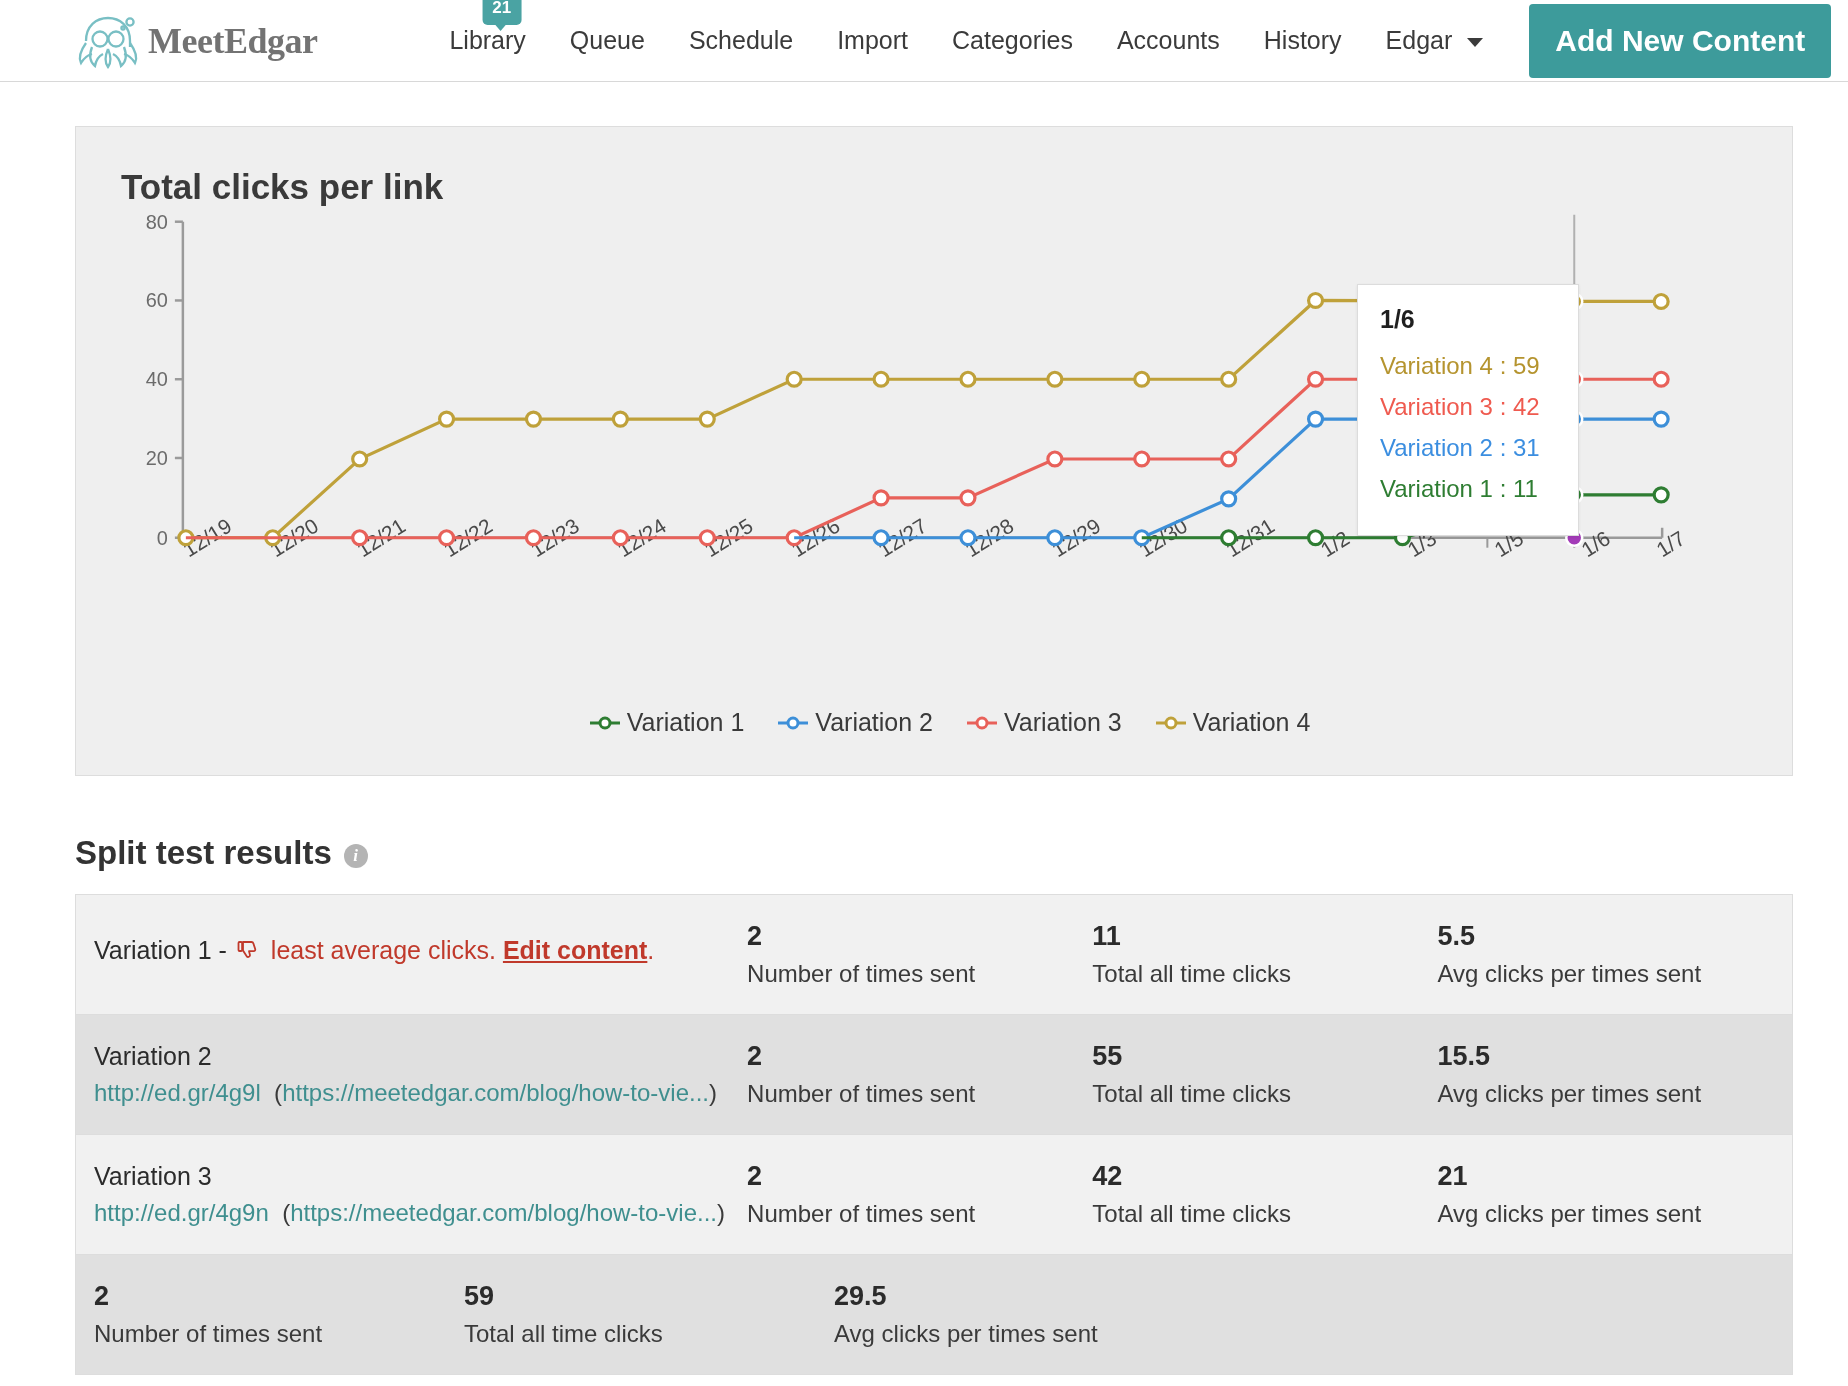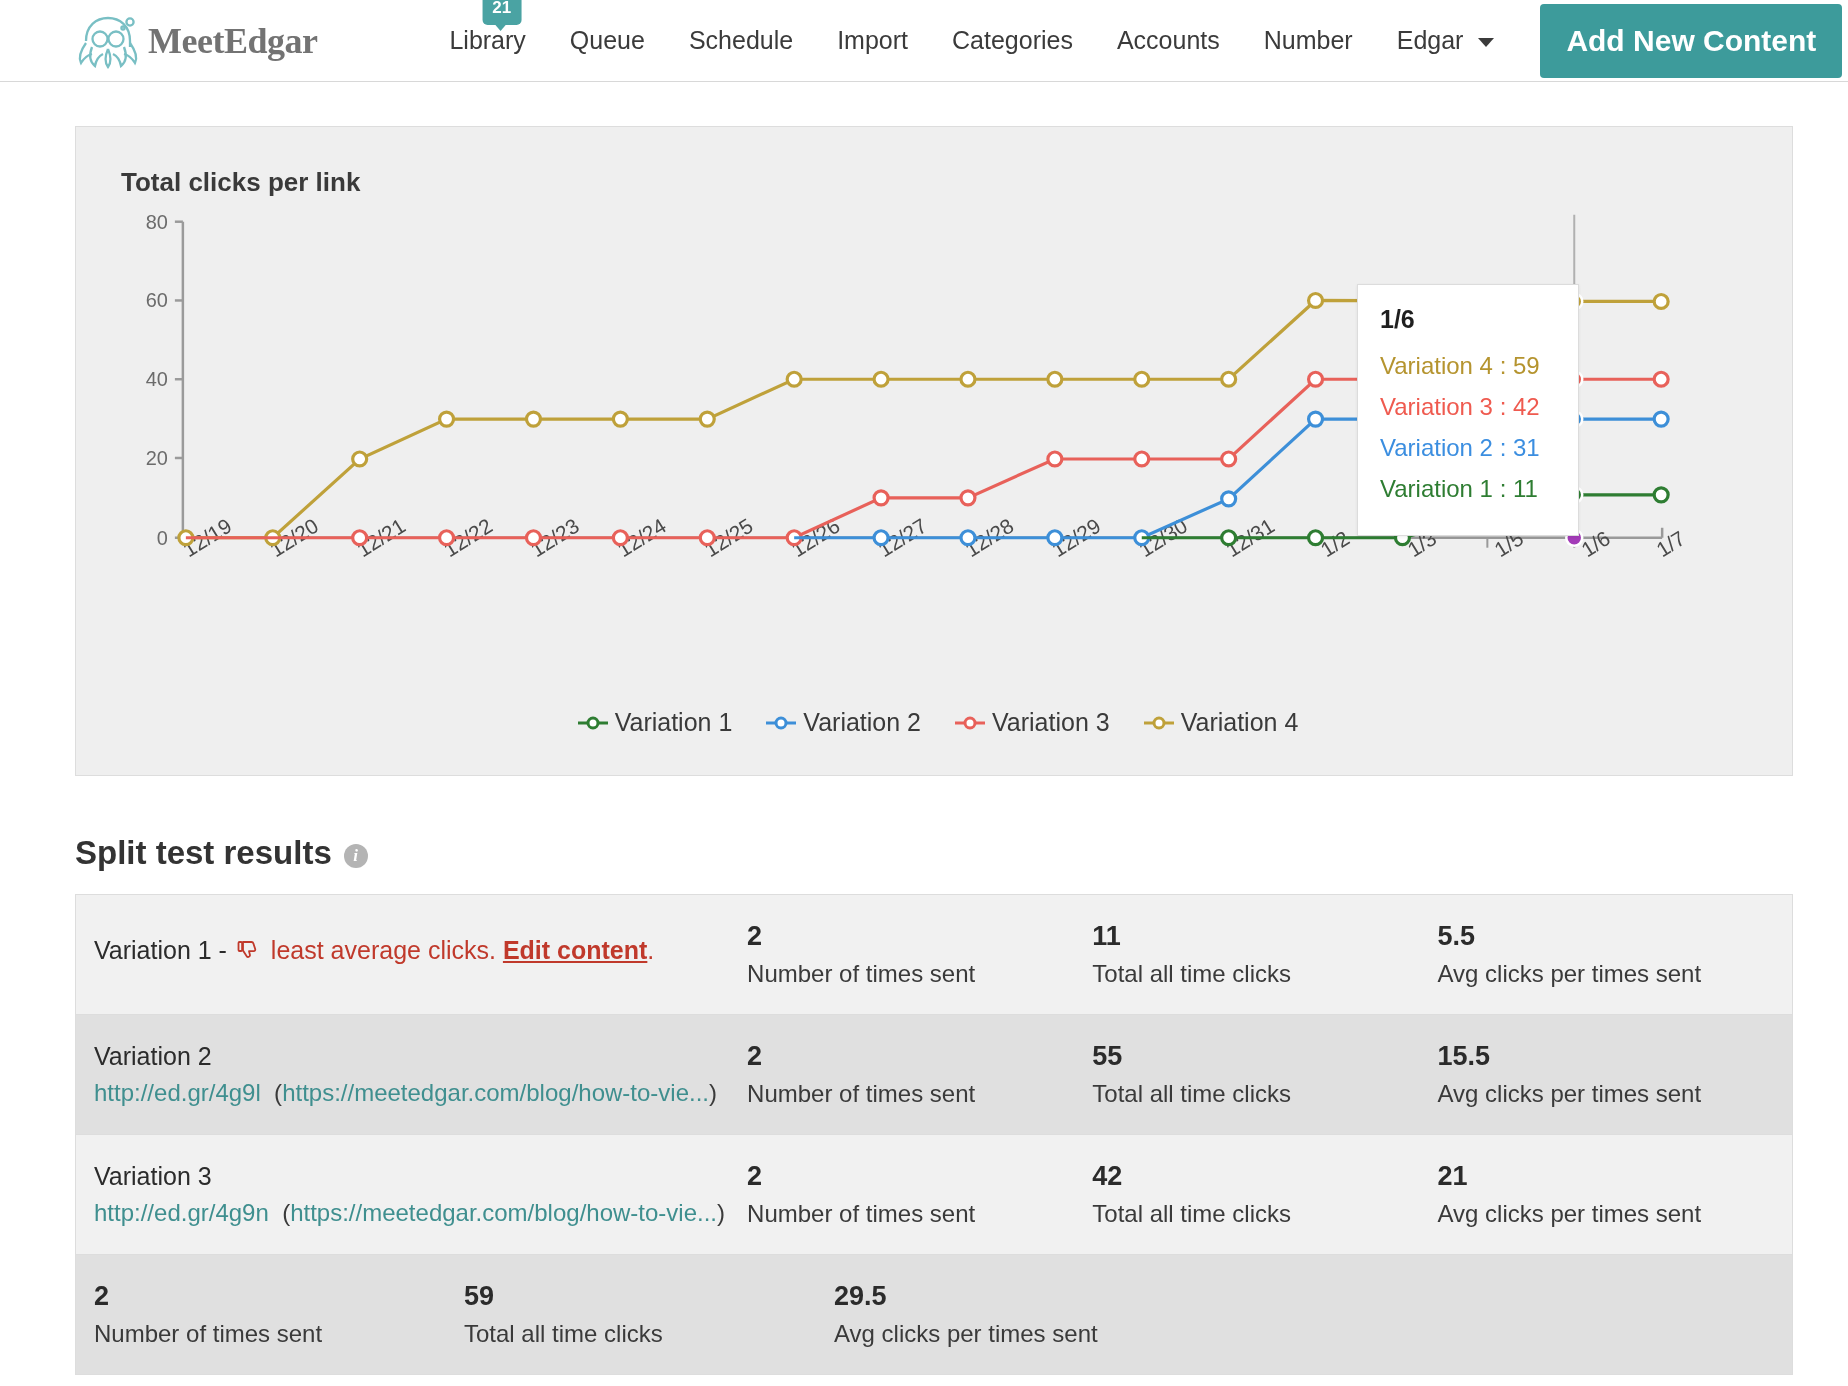--- a/index.html
+++ b/index.html
@@ -98,21 +98,21 @@
   }
 
   .chart-card {
     margin: 44px 55px 0 75px;
     border: 1px solid #dddddd;
     background: #efefef;
     height: 650px;
     position: relative;
   }
   .chart-title {
-    font-size: 26px;
+    font-size: 35px;
     font-weight: bold;
     color: #3a3a3a;
     padding: 40px 0 0 45px;
   }
 
   .chart-area {
     position: absolute;
     left: 0; top: 0;
     width: 100%; height: 100%;
   }
@@ -137,21 +137,21 @@
   .tooltip-row {
     font-size: 24px;
     margin-bottom: 13px;
     white-space: nowrap;
   }
   .tooltip-row:last-child { margin-bottom: 8px; }
 
   .legend {
     position: absolute;
     bottom: 38px;
-    left: 4px;
+    left: 16px;
     width: 100%;
     display: flex;
     justify-content: center;
     gap: 34px;
   }
   .legend-item {
     display: flex;
     align-items: center;
     gap: 7px;
     font-size: 25px;
@@ -278,21 +278,21 @@
     <div class="nav-item">
       <span>Import</span>
     </div>
     <div class="nav-item">
       <span>Categories</span>
     </div>
     <div class="nav-item">
       <span>Accounts</span>
     </div>
     <div class="nav-item">
-      <span>Number</span>
+      <span>History</span>
     </div>
     <div class="nav-item">
       <span>Edgar</span>
       <span class="caret"></span>
     </div>
     <button class="add-btn">Add New Content</button>
   </div>
 </div>
 
 <div class="page">

